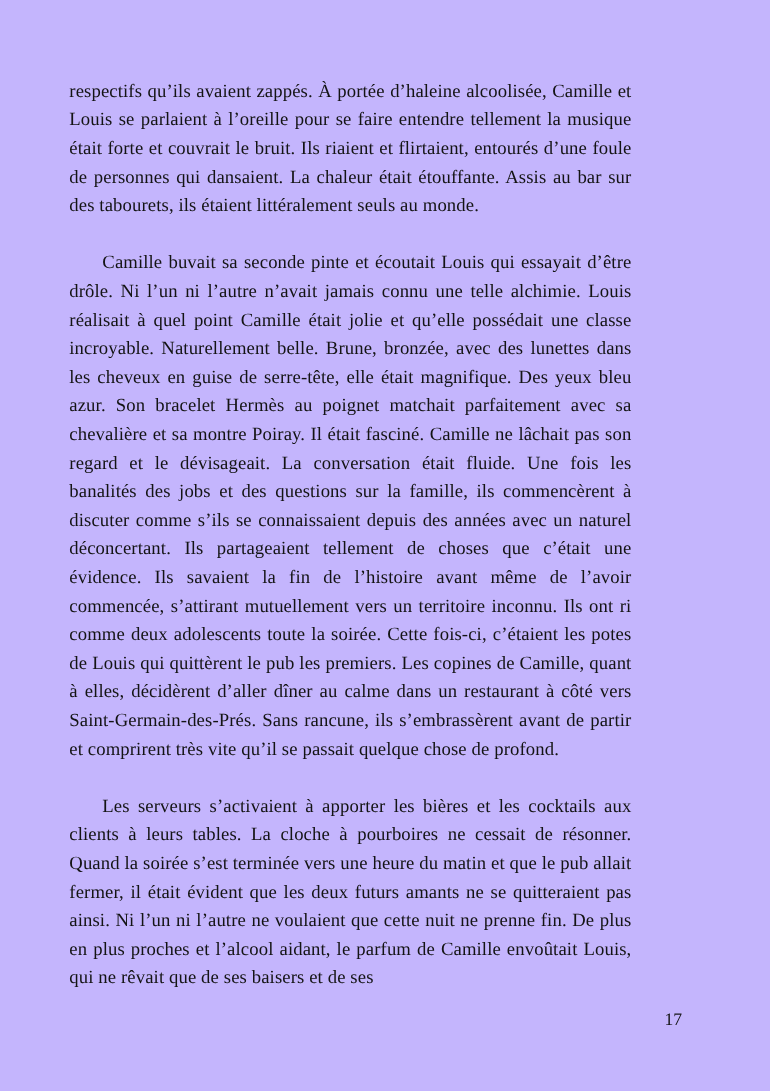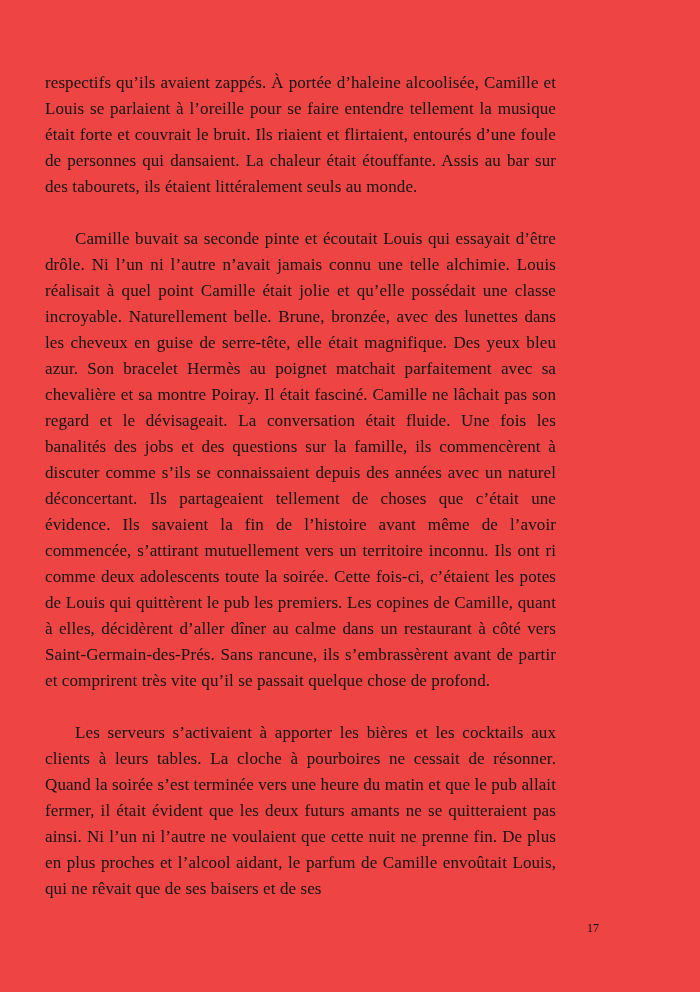--- a/index.html
+++ b/index.html
@@ -11,23 +11,23 @@
       width: 700px;
       height: 992px;
       overflow: hidden;
       font-family: "Liberation Serif", "DejaVu Serif", serif;
       color: #141414;
     }
     .page {
       position: relative;
       width: 700px;
       height: 992px;
-      background: #ef4444;
+      background: #c4b5fd;
       box-sizing: border-box;
-      padding: 70px 94px 0 45px;
+      padding: 70px 94px 0 63px;
     }
     .text-column {
       width: 511px;
       font-size: 17px;
       line-height: 26px;
       text-align: justify;
       text-justify: inter-word;
       letter-spacing: 0.1px;
     }
     .text-column p {
@@ -35,23 +35,23 @@
       padding: 0;
     }
     .text-column p.indent {
       text-indent: 30px;
     }
     .text-column p.no-indent {
       text-indent: 0;
     }
     .page-number {
       position: absolute;
-      right: 101px;
+      right: 80px;
       bottom: 56px;
-      font-size: 12px;
+      font-size: 16px;
       line-height: 16px;
       color: #141414;
       margin-top: 40px;
     }
   </style>
 </head>
 <body>
 
 <div class="page">
   <div class="text-column">

